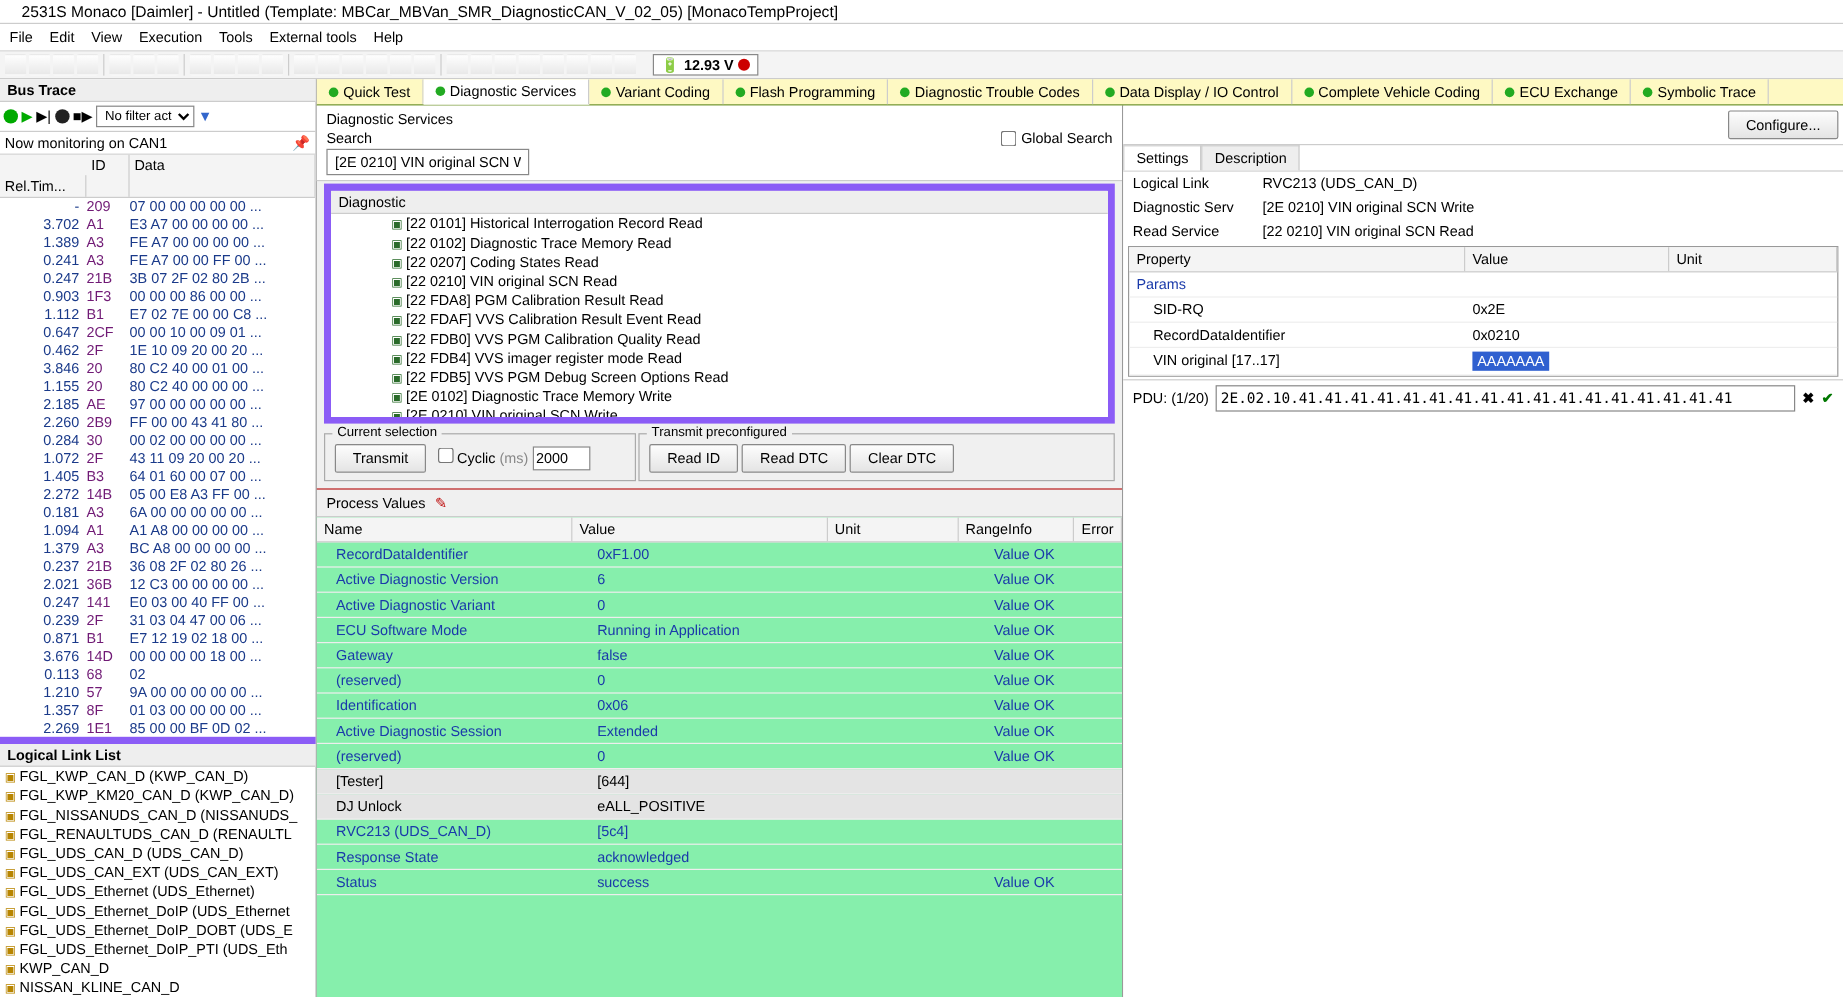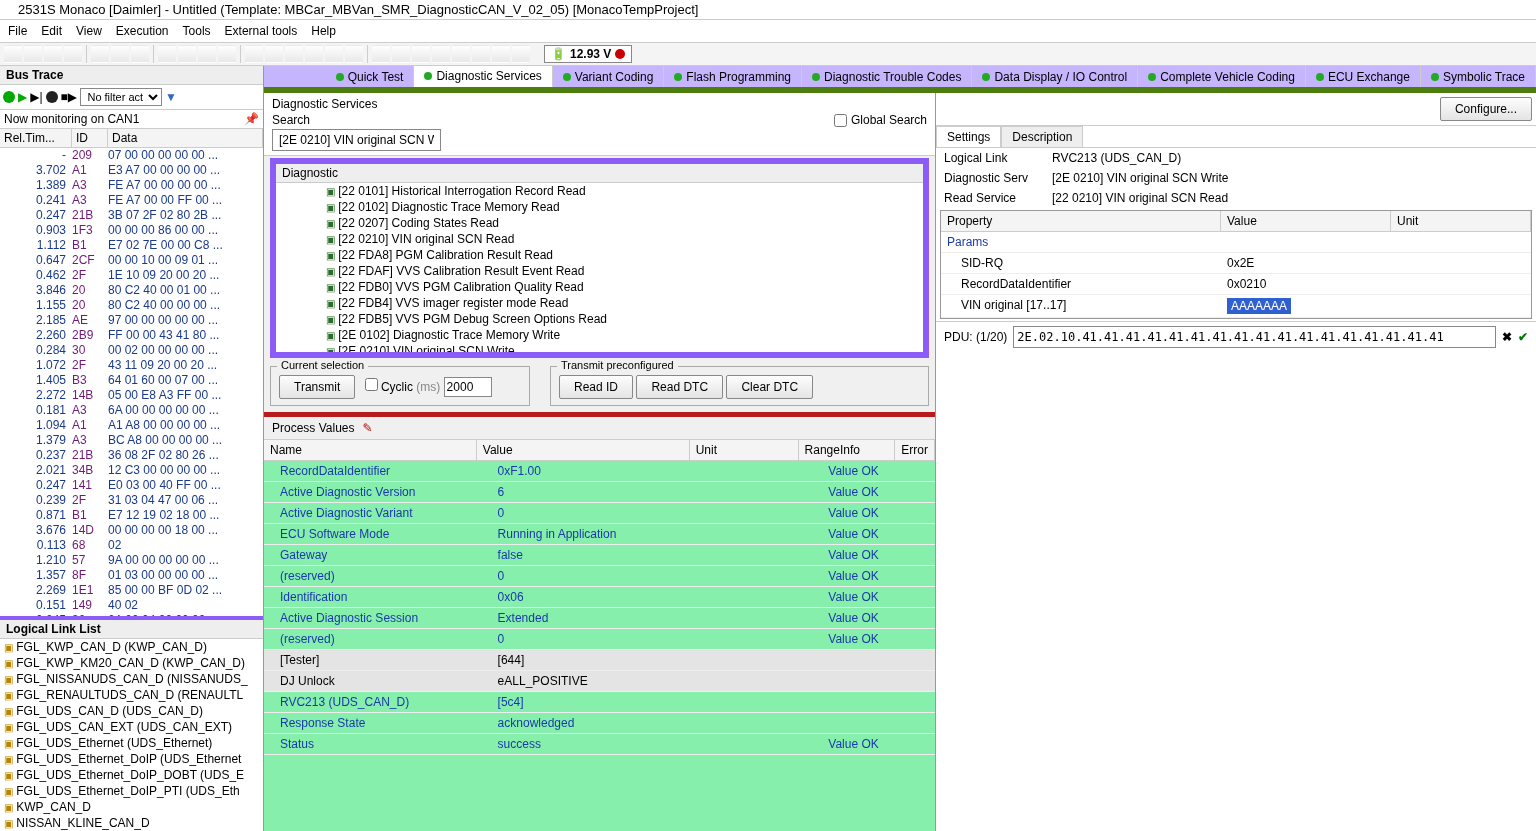--- a/index.html
+++ b/index.html
@@ -14,45 +14,45 @@
 .red-dot { width: 10px; height: 10px; background: #c00; border-radius: 50%; display: inline-block; }
 .main { flex: 1; display: flex; min-height: 0; }
 .left-col { width: 264px; display: flex; flex-direction: column; border-right: 1px solid #999; background: #fff; }
 .panel-title { background: #eee; padding: 2px 6px; font-weight: bold; border-bottom: 1px solid #ccc; }
 .bus-controls { display: flex; align-items: center; gap: 3px; padding: 3px; border-bottom: 1px solid #ccc; }
 .bt-dot { width: 12px; height: 12px; border-radius: 50%; display: inline-block; }
 .filter-sel { border: 1px solid #888; padding: 1px 2px; background: #fff; font-size: 11px; text-align: right; }
 .monitor-line { padding: 2px 4px; border-bottom: 1px solid #ccc; }
 .trace-head { display: flex; border-bottom: 1px solid #ccc; background: #f4f4f4; }
 .trace-head div { padding: 2px 4px; border-right: 1px solid #ccc; }
-.th-time { width: 72px; } .th-id { width: 36px; } .th-data { flex: 1; }
+.th-time { width: 72px; margin-top: 17px; } .th-id { width: 36px; } .th-data { flex: 1; }
 .trace-body { font-family: Consolas, monospace; font-size: 11px; overflow: hidden; flex: 1; }
 .trace-row { display: flex; line-height: 15px; }
 .tr-time { width: 72px; text-align: right; padding-right: 6px; color: #1a3a8a; }
 .tr-id { width: 36px; color: #701a75; }
 .tr-data { flex: 1; color: #1a3a8a; white-space: nowrap; }
-.logical-list { border-top: 4px solid #8b5cf6; max-height: 245px; overflow: hidden; }
+.logical-list { border-top: 6px solid #8b5cf6; max-height: 245px; overflow: hidden; }
 .ll-item { padding: 1px 4px; white-space: nowrap; overflow: hidden; }
 .ll-item::before { content: "▣ "; color: #b88500; font-size: 10px; }
 .right-col { flex: 1; display: flex; flex-direction: column; min-width: 0; }
-.tabs { display: flex; background: #c4b5fd; border-bottom: 6px solid #4d7c0f; overflow: hidden; justify-content: flex-end; }
+.tabs { display: flex; background: #fef9c3; border-bottom: 1px solid #4d7c0f; overflow: hidden; }
 .tab { padding: 3px 10px; border-right: 1px solid #ccc; white-space: nowrap; display: flex; align-items: center; gap: 4px; }
 .tab.active { background: #fff; border-bottom: 2px solid #fff; margin-bottom: -1px; }
 .dot-g { width: 8px; height: 8px; background: #2a2; border-radius: 50%; display: inline-block; }
 .body-split { flex: 1; display: flex; min-height: 0; }
 .mid-col { flex: 1; display: flex; flex-direction: column; border-right: 1px solid #999; min-width: 0; }
 .ds-header { padding: 4px 8px; background: #fff; border-bottom: 1px solid #ccc; }
 .ds-row { display: flex; align-items: center; gap: 8px; margin: 2px 0; }
 .search-in { flex: 1; border: 1px solid #888; padding: 3px 6px; background: #fff; }
 .global-chk { display: flex; align-items: flex-end; gap: 4px; }
 .diag-tree { flex: 0 0 200px; border: 6px solid #8b5cf6; margin: 2px 6px; overflow-y: scroll; background: #fff; position: relative; }
 .tree-title { position: sticky; top: 0; background: #eee; border-bottom: 1px solid #ccc; padding: 2px 6px; }
 .tree-item { padding: 1px 4px 1px 50px; white-space: nowrap; }
 .tree-item::before { content: "▣ "; color: #2a6b2a; font-size: 10px; }
-.transmit-area { display: flex; gap: 20px; padding: 6px; border-bottom: 5px solid #b91c1c; }
+.transmit-area { display: flex; gap: 2px; padding: 6px; border-bottom: 1px solid #b91c1c; }
 .fieldset { border: 1px solid #aaa; padding: 8px 8px 6px; position: relative; }
 .fieldset-leg { position: absolute; top: -8px; left: 6px; background: #f0f0f0; padding: 0 4px; font-size: 11px; }
 .btn { border: 1px solid #888; background: linear-gradient(#fdfdfd,#e4e4e4); padding: 4px 14px; cursor: pointer; border-radius: 2px; }
 .spin { width: 48px; border: 1px solid #888; padding: 2px; }
 .pv-title { padding: 4px 8px; display: flex; align-items: flex-end; gap: 8px; }
 .pv-table { flex: 1; overflow: auto; background: #86efac; border-top: 1px solid #ccc; }
 .pv-head { display: flex; background: #f4f4f4; border-bottom: 1px solid #ccc; position: sticky; top: 0; }
 .pv-head div { padding: 3px 6px; border-right: 1px solid #ccc; }
 .pvc-name { width: 340px; } .pvc-val { width: 340px; } .pvc-unit { width: 170px; } .pvc-range { width: 150px; } .pvc-err { flex: 1; }
 .pv-row { display: flex; border-bottom: 1px solid #eee; }
@@ -251,21 +251,21 @@
           <div class="tr-id">A3</div>
           <div class="tr-data">BC A8 00 00 00 00 ...</div>
         </div>
         <div class="trace-row">
           <div class="tr-time">0.237</div>
           <div class="tr-id">21B</div>
           <div class="tr-data">36 08 2F 02 80 26 ...</div>
         </div>
         <div class="trace-row">
           <div class="tr-time">2.021</div>
-          <div class="tr-id">34B</div>
+          <div class="tr-id">36B</div>
           <div class="tr-data">12 C3 00 00 00 00 ...</div>
         </div>
         <div class="trace-row">
           <div class="tr-time">0.247</div>
           <div class="tr-id">141</div>
           <div class="tr-data">E0 03 00 40 FF 00 ...</div>
         </div>
         <div class="trace-row">
           <div class="tr-time">0.239</div>
           <div class="tr-id">2F</div>

